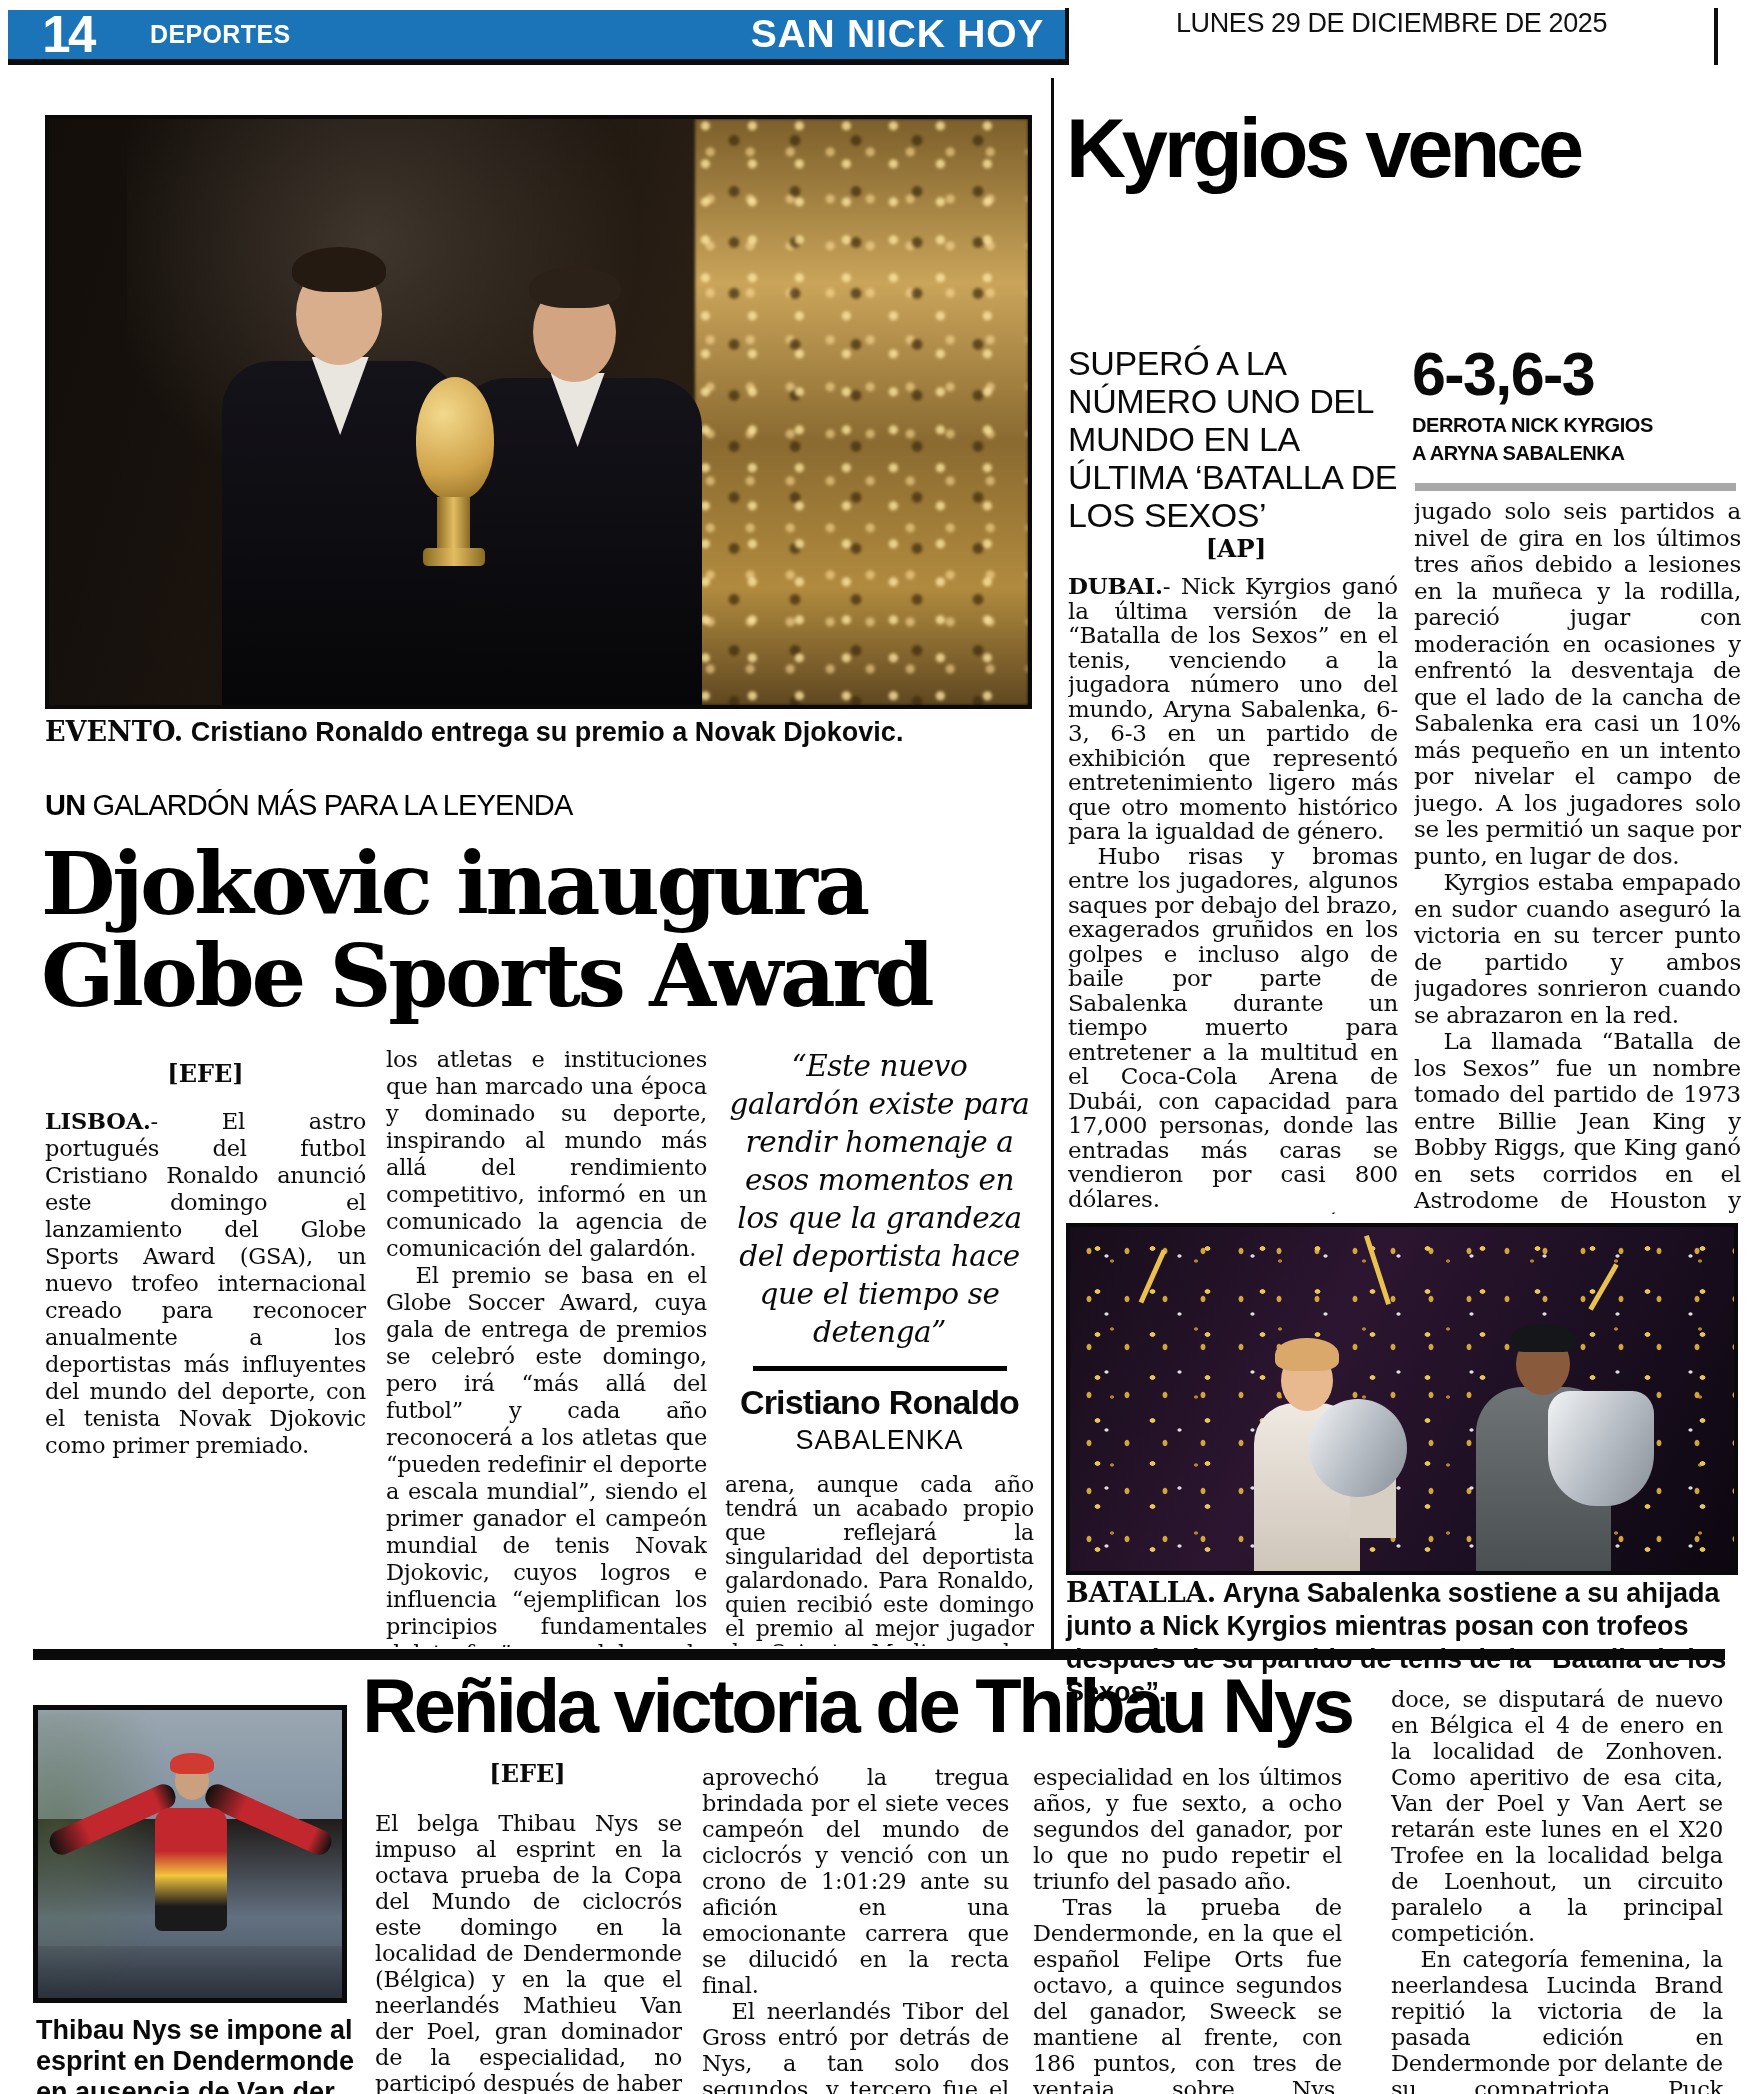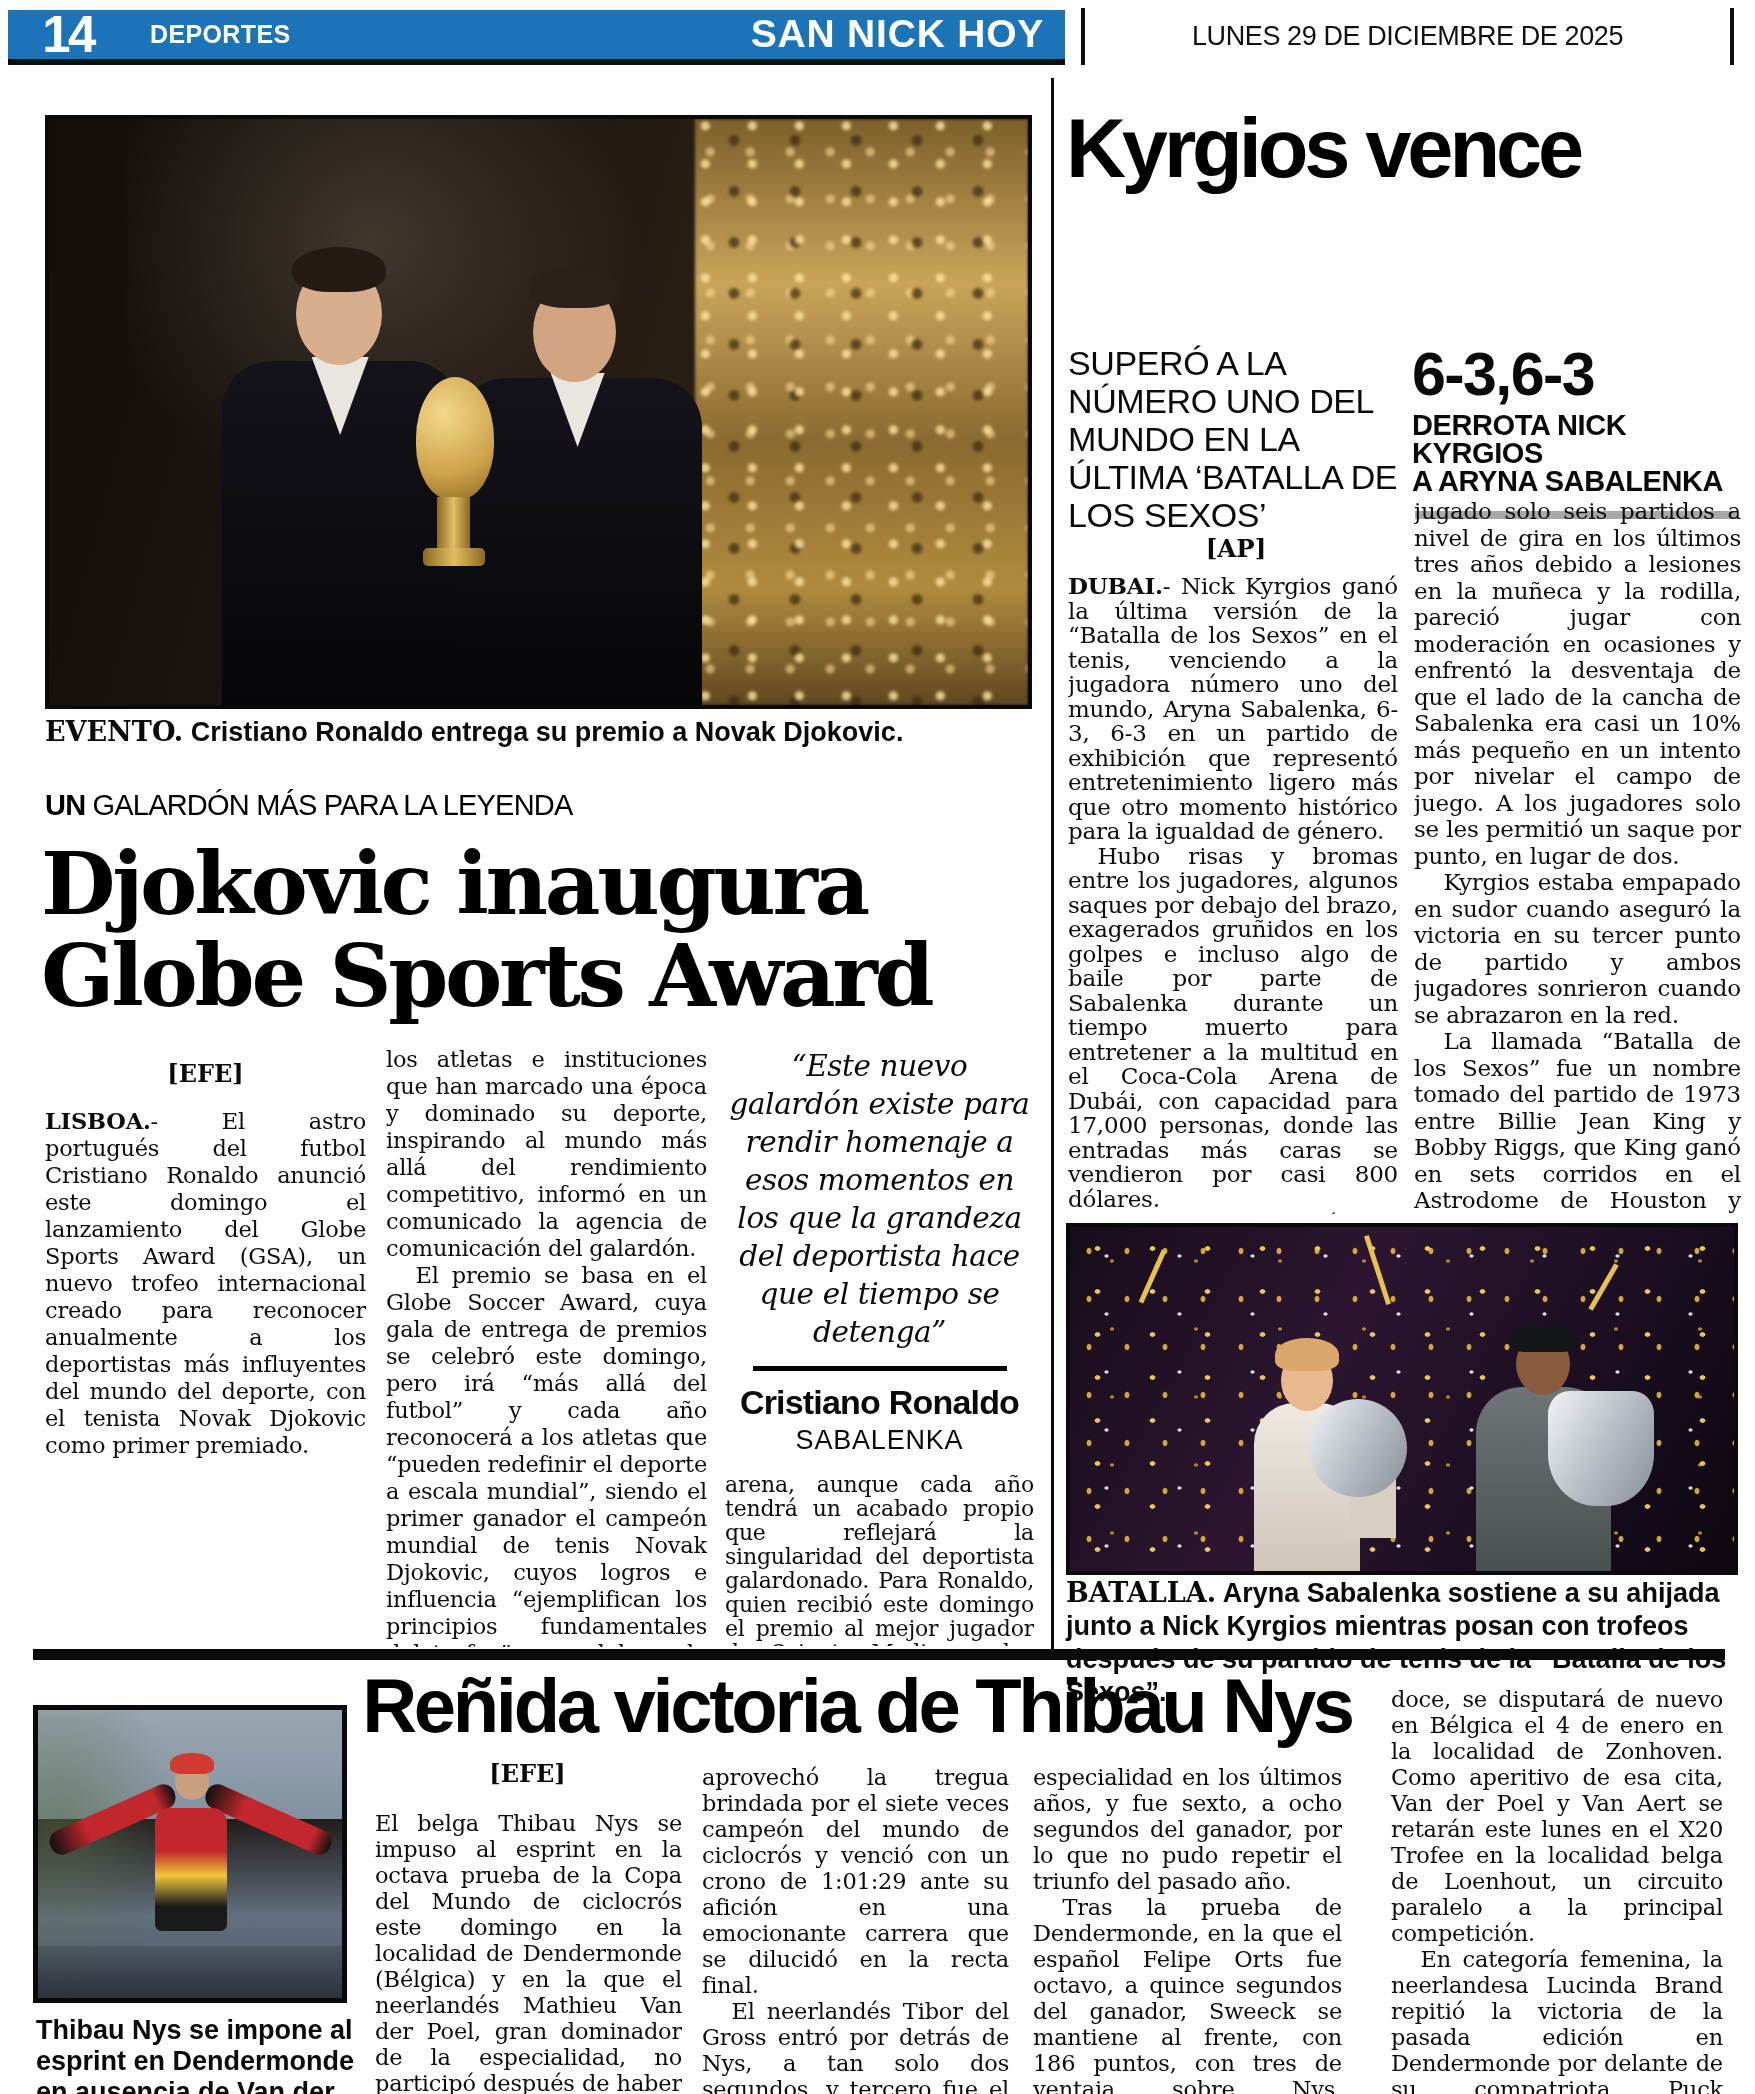--- a/index.html
+++ b/index.html
@@ -6,22 +6,22 @@
   .page{position:relative;width:1755px;height:2095px;background:#ffffff;overflow:hidden;
         font-family:"Liberation Sans",sans-serif;color:#0a0a0a;}
 
   
   .topbar{position:absolute;left:8.2px;top:9.8px;width:1057px;height:49px;background:var(--accent,#1b74b8);
           border-bottom:6.5px solid #0d0d0d;display:flex;align-items:center;}
   .pagenum{font-size:51px;font-weight:bold;color:#fff;margin-left:34px;letter-spacing:-2.5px;line-height:49px;}
   .sectionlbl{font-size:25px;font-weight:bold;color:#fff;margin-left:56px;letter-spacing:0.4px;}
   .masthead{margin-left:auto;margin-right:21px;font-size:39px;font-weight:bold;color:#fff;letter-spacing:0.8px;}
   .dateband{position:absolute;left:1065px;top:8.2px;width:645px;height:57px;border-left:4.1px solid #0d0d0d;
-            border-right:4.1px solid #0d0d0d;display:flex;align-items:center;justify-content:center;
-            font-size:27px;letter-spacing:-0.4px;color:#111;margin-left:16px;}
+            border-right:4.1px solid #0d0d0d;display:flex;align-items:flex-start;justify-content:center;
+            font-size:27px;letter-spacing:-0.4px;color:#111;}
 
   
   .photoframe{position:absolute;border:4.1px solid #0a0a0a;overflow:hidden;background:#1a1410;}
   .mp-base{position:absolute;inset:0;background:linear-gradient(105deg,#130e0a 0%,#1d1510 40%,#281e14 60%,#171009 100%);}
   .mp-sculpt{position:absolute;right:0;top:0;width:34%;height:100%;
     background:linear-gradient(180deg,#7c5f2a,#c9a45a 28%,#8a6a30 55%,#b08a3e 80%,#5f4720);filter:blur(1.6px);}
   .mp-sculpt:after{content:"";position:absolute;inset:0;
     background:radial-gradient(circle at 22% 18%,rgba(255,230,160,.8) 3.3px,transparent 5.7px),
                radial-gradient(circle at 64% 42%,rgba(60,40,10,.7) 4.1px,transparent 6.5px),
                radial-gradient(circle at 38% 70%,rgba(255,220,150,.6) 3.3px,transparent 5.7px);
@@ -76,21 +76,21 @@
   .qrole{font-size:27px;text-align:center;letter-spacing:0.8px;margin-top:3.3px;}
 
   .vdivider{position:absolute;left:1051px;top:78px;width:3.3px;height:1571px;background:#0a0a0a;}
   .hrule{position:absolute;left:33px;top:1649px;width:1692px;height:10.6px;background:#0a0a0a;}
 
   .khead{position:absolute;left:1066px;top:103px;width:679px;font-weight:bold;font-size:83px;
          line-height:92px;letter-spacing:-4.1px;color:#000;}
   .ksub{position:absolute;left:1068px;top:344px;width:352px;font-size:34px;line-height:38px;letter-spacing:-0.4px;}
   .kscore{position:absolute;left:1412px;top:342px;width:327px;text-align:left;}
   .kscore .num{font-size:61px;font-weight:800;letter-spacing:-1.6px;line-height:64px;}
-  .kscore .sub{font-size:29px;font-weight:bold;line-height:28px;margin-top:4.9px;letter-spacing:-0.4px;}
+  .kscore .sub{font-size:20px;font-weight:bold;line-height:28px;margin-top:4.9px;letter-spacing:-0.4px;}
   .grayrule{width:321px;height:8.2px;background:#a8a8a8;margin:16.4px auto 0 auto;}
 
   .ncap{font-size:27px;font-weight:bold;line-height:31px;}
   .nhead{position:absolute;left:360px;top:1666px;width:994px;text-align:center;font-weight:bold;
          font-size:76px;letter-spacing:-3.3px;color:#000;line-height:80px;}
   .nbody{font-size:22.5px;line-height:26px;}
 </style>
 </head>
 <body>
 

